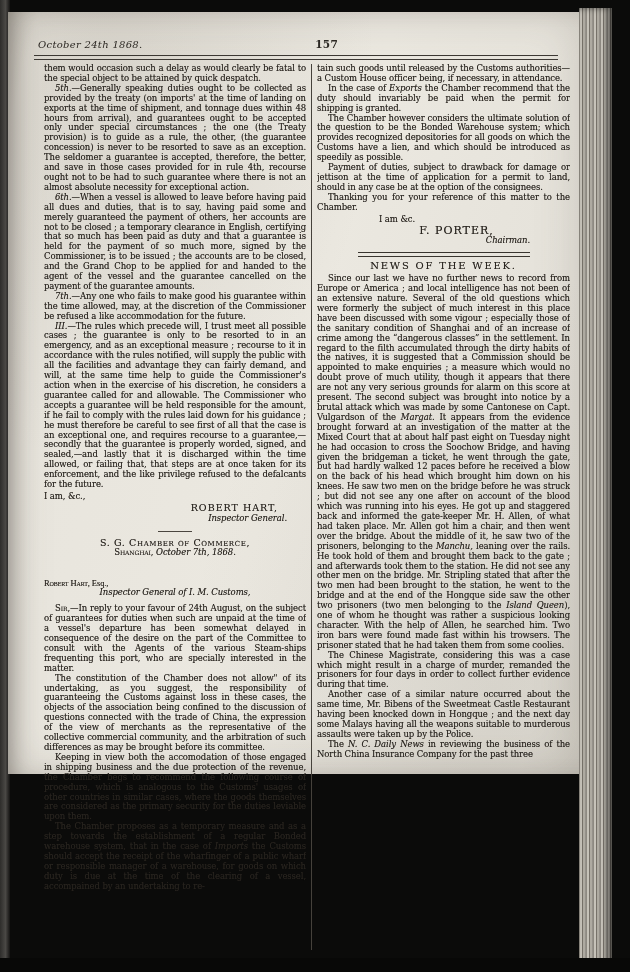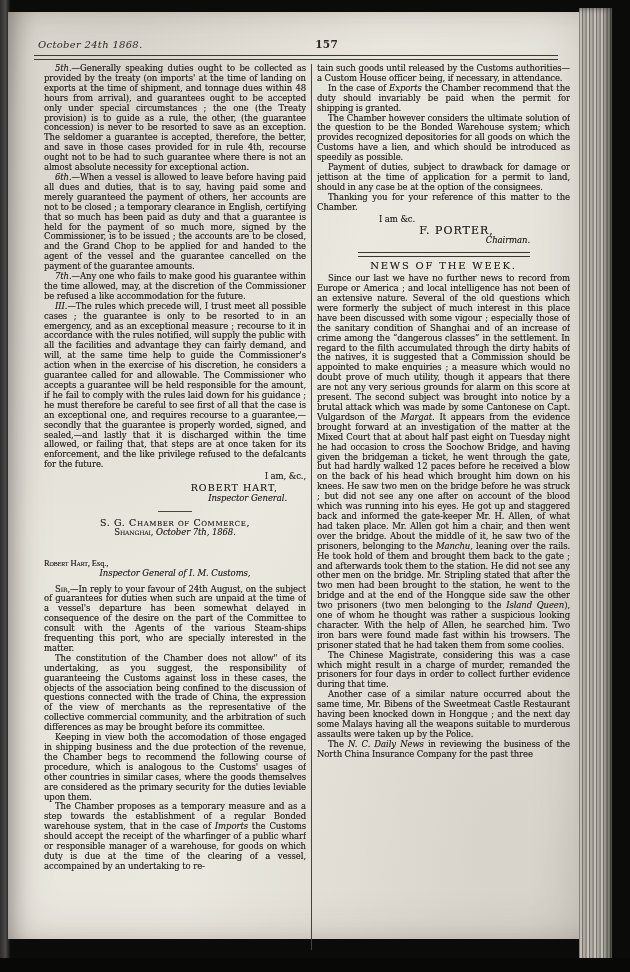--- a/index.html
+++ b/index.html
@@ -8,21 +8,21 @@
     background:#0b0b0a;
     font-family:"DejaVu Serif","Liberation Serif",serif;
     position:relative;
   }
   .canvas{position:absolute;inset:0;}
   .left-edge{
     position:absolute;left:0;top:0;width:10px;height:100%;
     background:linear-gradient(90deg,#2e2d2b 0,#4a4845 55%,#141312 100%);
   }
   .page{
-    position:absolute;left:8px;top:12px;width:572px;height:927px;
+    position:absolute;left:8px;top:12px;width:572px;height:762px;
     background:
       radial-gradient(ellipse at 18% 8%, rgba(120,112,100,.14), transparent 40%),
       radial-gradient(ellipse at 85% 90%, rgba(120,112,100,.12), transparent 45%),
       linear-gradient(105deg,#d6d3ca 0,#e7e4dc 4%,#ebe8e0 50%,#e3e0d8 92%,#d9d6cd 100%);
     box-shadow:inset 16px 0 24px -14px rgba(70,64,56,.55), inset 0 0 46px rgba(95,88,76,.22);
     color:#27231e;
   }
   .page-stack{
     position:absolute;left:579px;top:8px;width:33px;height:958px;
     background:repeating-linear-gradient(90deg,
@@ -55,21 +55,21 @@
     text-shadow:0 0 .5px rgba(45,40,34,.55);
     overflow:hidden;
   }
   .col.right{flex:1;}
   .col-divider{width:1px;background:#45413b;margin:0 5px;}
   
   .blk{margin:0;}
   .b-ind{text-indent:11px;}
   .b-cont{}
   .b-c{text-align:center;text-indent:0;}
-  .b-vale{text-align:right;margin-top:2px;}
+  .b-vale{text-align:left;margin-top:2px;}
   .b-vale-r{text-align:left;padding-left:62px;margin-top:2px;}
   .b-sig{text-align:right;padding-right:28px;font-size:9.5px;letter-spacing:1px;margin-top:1px;}
   .b-sig-r{text-align:center;padding-left:26px;font-size:11px;letter-spacing:1px;margin-top:1px;}
   .b-sigt{text-align:right;padding-right:19px;font-style:italic;margin-top:1px;}
   .b-sigt-r{text-align:right;padding-right:40px;font-style:italic;margin-top:1px;}
   .b-rule-s{width:34px;border-top:1px solid #4a453f;margin:7px auto 6px;}
   .b-rule-d{width:172px;border-top:1px solid #39352f;border-bottom:1.5px solid #39352f;height:3px;margin:6px auto 4px;}
   .b-head-sc{text-align:center;font-variant-caps:small-caps;font-size:9.5px;letter-spacing:.6px;margin-top:6px;text-indent:0;}
   .b-head-c{text-align:center;margin-bottom:2px;text-indent:0;}
   .b-head-news{text-align:center;font-size:10px;letter-spacing:1.8px;margin:3px 0 3px;text-indent:0;}
@@ -86,20 +86,21 @@
 
   <div class="page">
     <div class="header">
       <span class="date">October 24th 1868.</span>
       <span class="pagenum">157</span>
     </div>
     <div class="header-rule"></div>
 
     <div class="cols">
       <div class="col" id="col-left">
+          <div class="blk b-cont"><span>them would occasion such a delay as would clearly be fatal to the special object to be attained by quick despatch.</span></div>
           <div class="blk b-ind"><span class="sp-i">5th.</span><span>—Generally speaking duties ought to be collected as provided by the treaty (on imports' at the time of landing on exports at the time of shipment, and tonnage dues within 48 hours from arrival), and guarantees ought to be accepted only under special circumstances ; the one (the Treaty provision) is to guide as a rule, the other, (the guarantee concession) is never to be resorted to save as an exception.  The seldomer a guarantee is accepted, therefore, the better, and save in those cases provided for in rule 4th, recourse ought not to be had to such guarantee where there is not an almost absolute necessity for exceptional action.</span></div>
           <div class="blk b-ind"><span class="sp-i">6th.</span><span>—When a vessel is allowed to leave before having paid all dues and duties, that is to say, having paid some and merely guaranteed the payment of others, her accounts are not to be closed ; a temporary clearance in English, certifying that so much has been paid as duty and that a guarantee is held for the payment of so much more, signed by the Commissioner, is to be issued ; the accounts are to be closed, and the Grand Chop to be applied for and handed to the agent of the vessel and the guarantee cancelled on the payment of the guarantee amounts.</span></div>
           <div class="blk b-ind"><span class="sp-i">7th.</span><span>—Any one who fails to make good his guarantee within the time allowed, may, at the discretion of the Commissioner be refused a like accommodation for the future.</span></div>
           <div class="blk b-ind"><span class="sp-i">III.</span><span>—The rules which precede will, I trust meet all possible cases ; the guarantee is only to be resorted to in an emergency, and as an exceptional measure ; recourse to it in accordance with the rules notified, will supply the public with all the facilities and advantage they can fairly demand, and will, at the same time help to guide the Commissioner's action when in the exercise of his discretion, he considers a guarantee called for and allowable.  The Commissioner who accepts a guarantee will be held responsible for the amount, if he fail to comply with the rules laid down for his guidance ; he must therefore be careful to see first of all that the case is an exceptional one, and requires recourse to a guarantee,—secondly that the guarantee is properly worded, signed, and sealed,—and lastly that it is discharged within the time allowed, or failing that, that steps are at once taken for its enforcement, and the like privilege refused to the defalcants for the future.</span></div>
           <div class="blk b-vale"><span>I am, &amp;c.,</span></div>
           <div class="blk b-sig"><span>ROBERT HART,</span></div>
           <div class="blk b-sigt"><span class="sp-i">Inspector General.</span></div>
           <div class="blk b-rule-s"></div>
           <div class="blk b-head-sc"><span>S. G. Chamber of Commerce,</span></div>
           <div class="blk b-head-c"><span class="sp-sc">Shanghai,</span><span class="sp-i"> October 7th, 1868.</span></div>

